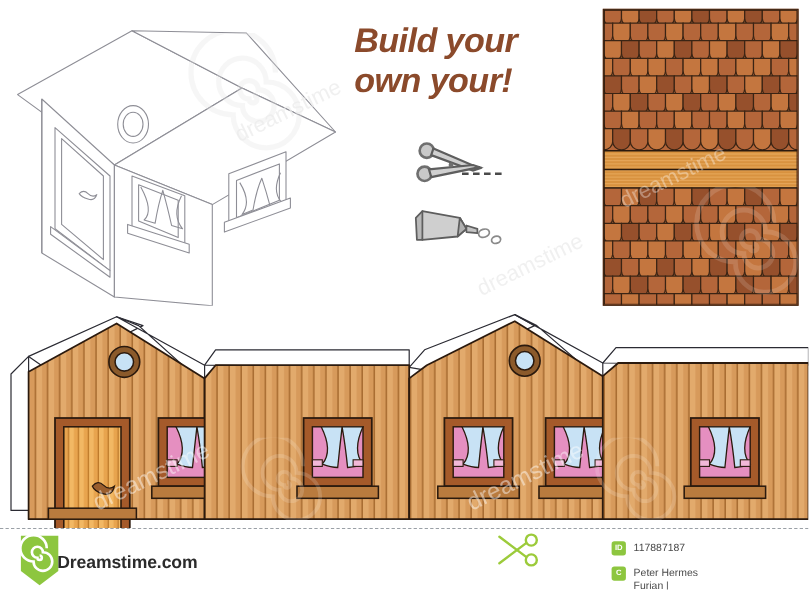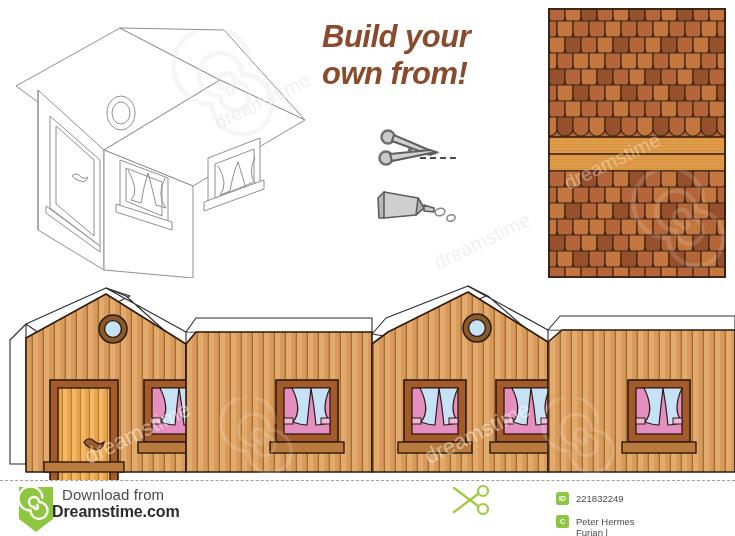--- a/index.html
+++ b/index.html
@@ -73,21 +73,21 @@
   
   .wm{position:absolute;opacity:.30;pointer-events:none;}
 </style>
 </head>
 <body>
 
 <div class="stage">
 
   <div class="title">
     <span>Build your</span>
-    <span class="l2">own from!</span>
+    <span class="l2">own your!</span>
   </div>
 
   <svg id="iso-house" width="300" height="270" viewBox="0 0 300 270">
     <g fill="#ffffff" stroke="#8e8e96" stroke-width="1" stroke-linejoin="round">
 
       <path d="M8,78 L112,20 L212,72 L96,142 Z"></path>
 
       <path d="M112,20 L216,22 L297,112 L212,72 Z"></path>
 
       <path d="M96,142 L212,72 L297,112 L185,178 Z"></path>
@@ -535,30 +535,29 @@
 
   <div class="footer">
     <div class="footer-rule"></div>
   </div>
 
   <svg class="dt-logo" width="38" height="48" viewBox="0 0 38 48">
     <path d="M2,1 L36,1 L36,33 L19,46 L2,33 Z" fill="#8DC63F"></path>
     <path d="M19,21 m0,-2 a2,2 0 1,1 -2,2 a5,5 0 1,1 5,-5 a8.5,8.5 0 1,1 -8.5,8.5 a12,12 0 1,1 12,-12" fill="none" stroke="#ffffff" stroke-width="2.4"></path>
   </svg>
 
-  <div class="dl-from">Download from</div>
   <div class="dl-brand">Dreamstime.com</div>
 
   <svg class="cut-mark" width="40" height="36" viewBox="0 0 40 36">
     <g fill="none" stroke="#9CCB3B" stroke-width="2.2" stroke-linecap="round">
       <path d="M2,4 L26,22"></path>
       <path d="M2,28 L26,10"></path>
       <circle cx="31" cy="25" r="5"></circle>
       <circle cx="31" cy="7" r="5"></circle>
     </g>
   </svg>
 
   <div class="badge" id="id-badge">ID</div>
-  <div class="meta-text" id="image-id">221832249</div>
+  <div class="meta-text" id="image-id">117887187</div>
   <div class="badge" id="author-badge">C</div>
   <div class="meta-text" id="author-line">Peter Hermes Furian | Dreamstime.com</div>
 
 </div>
 
 </body></html>

